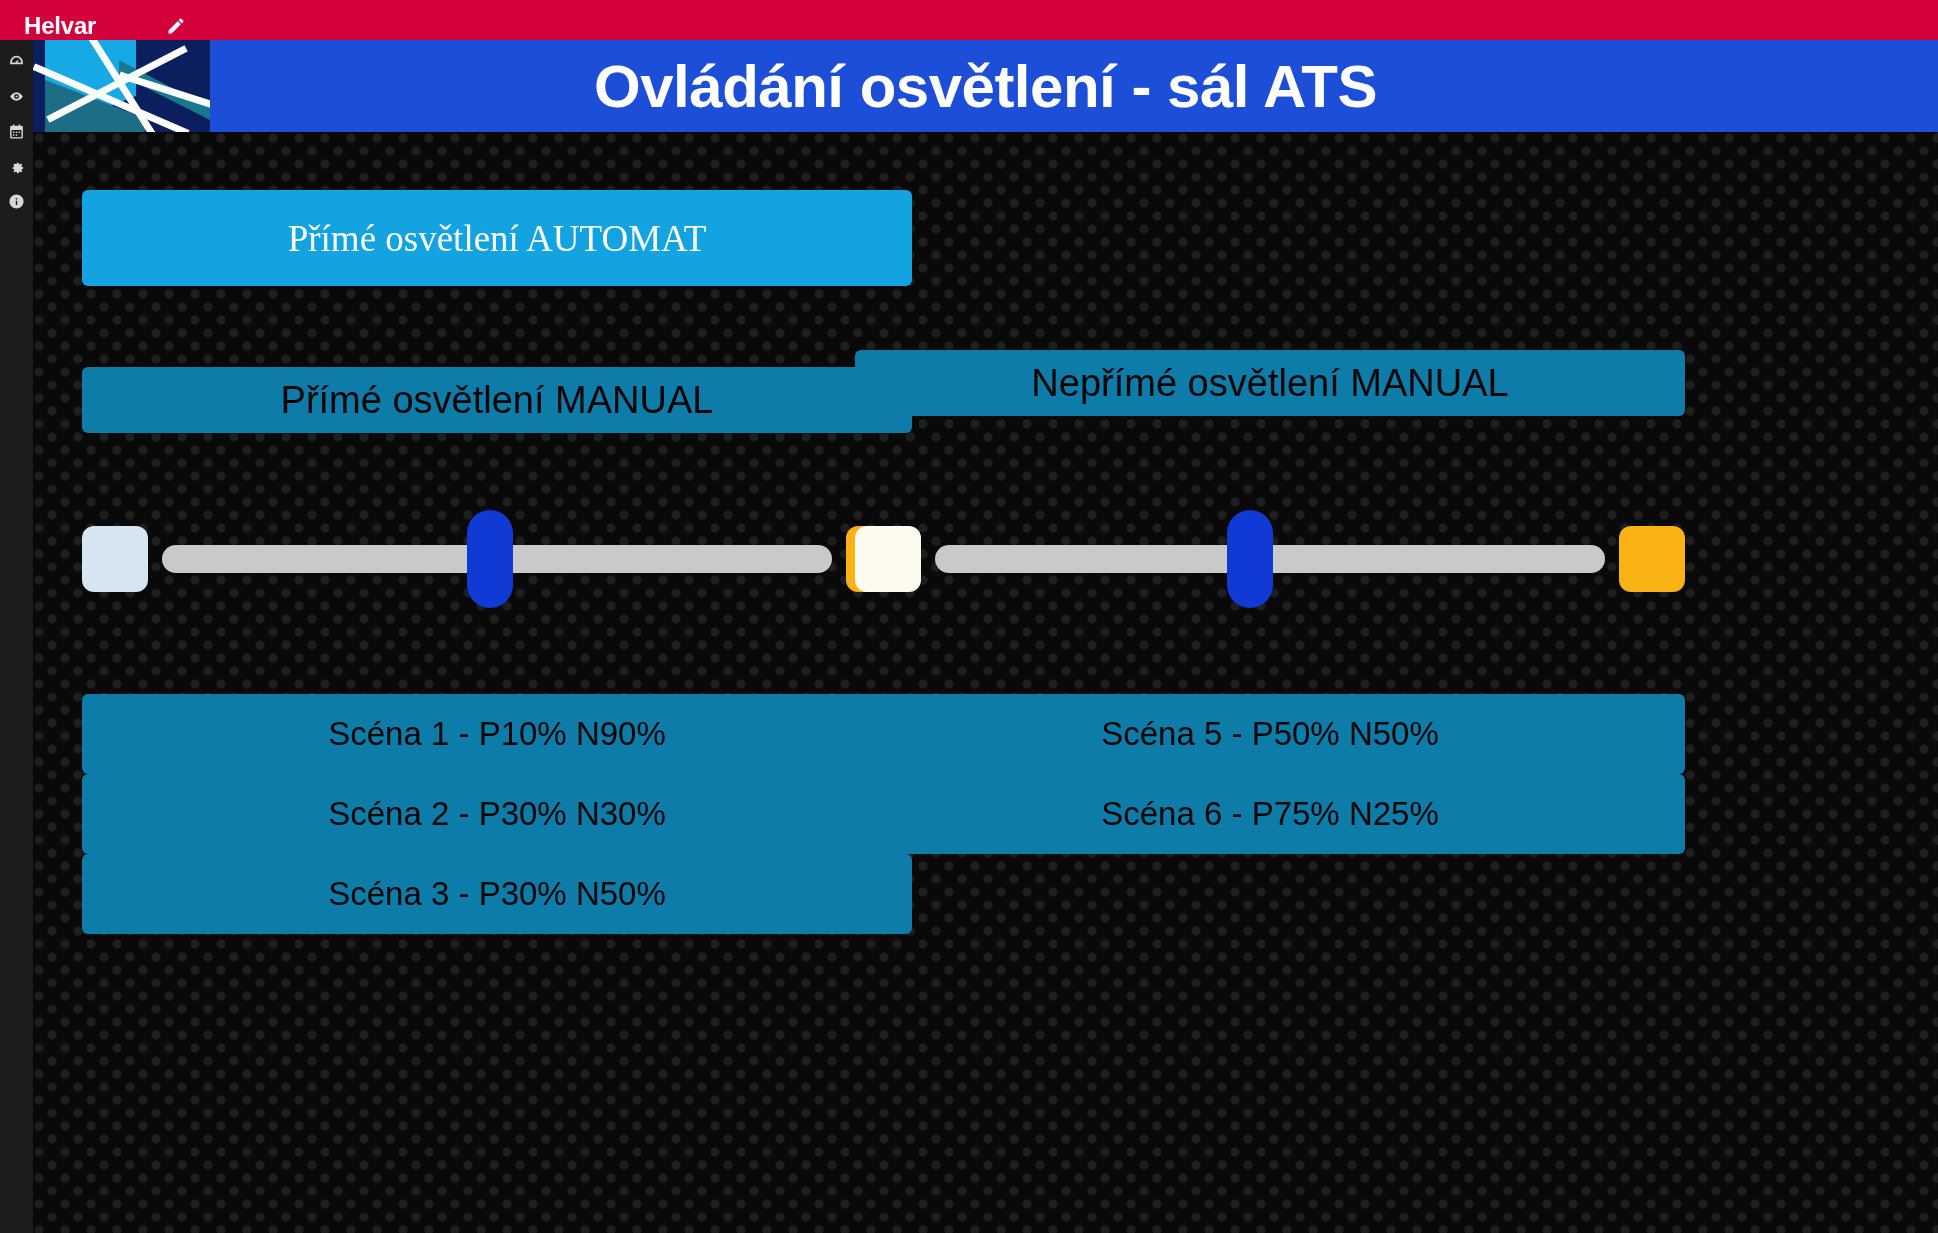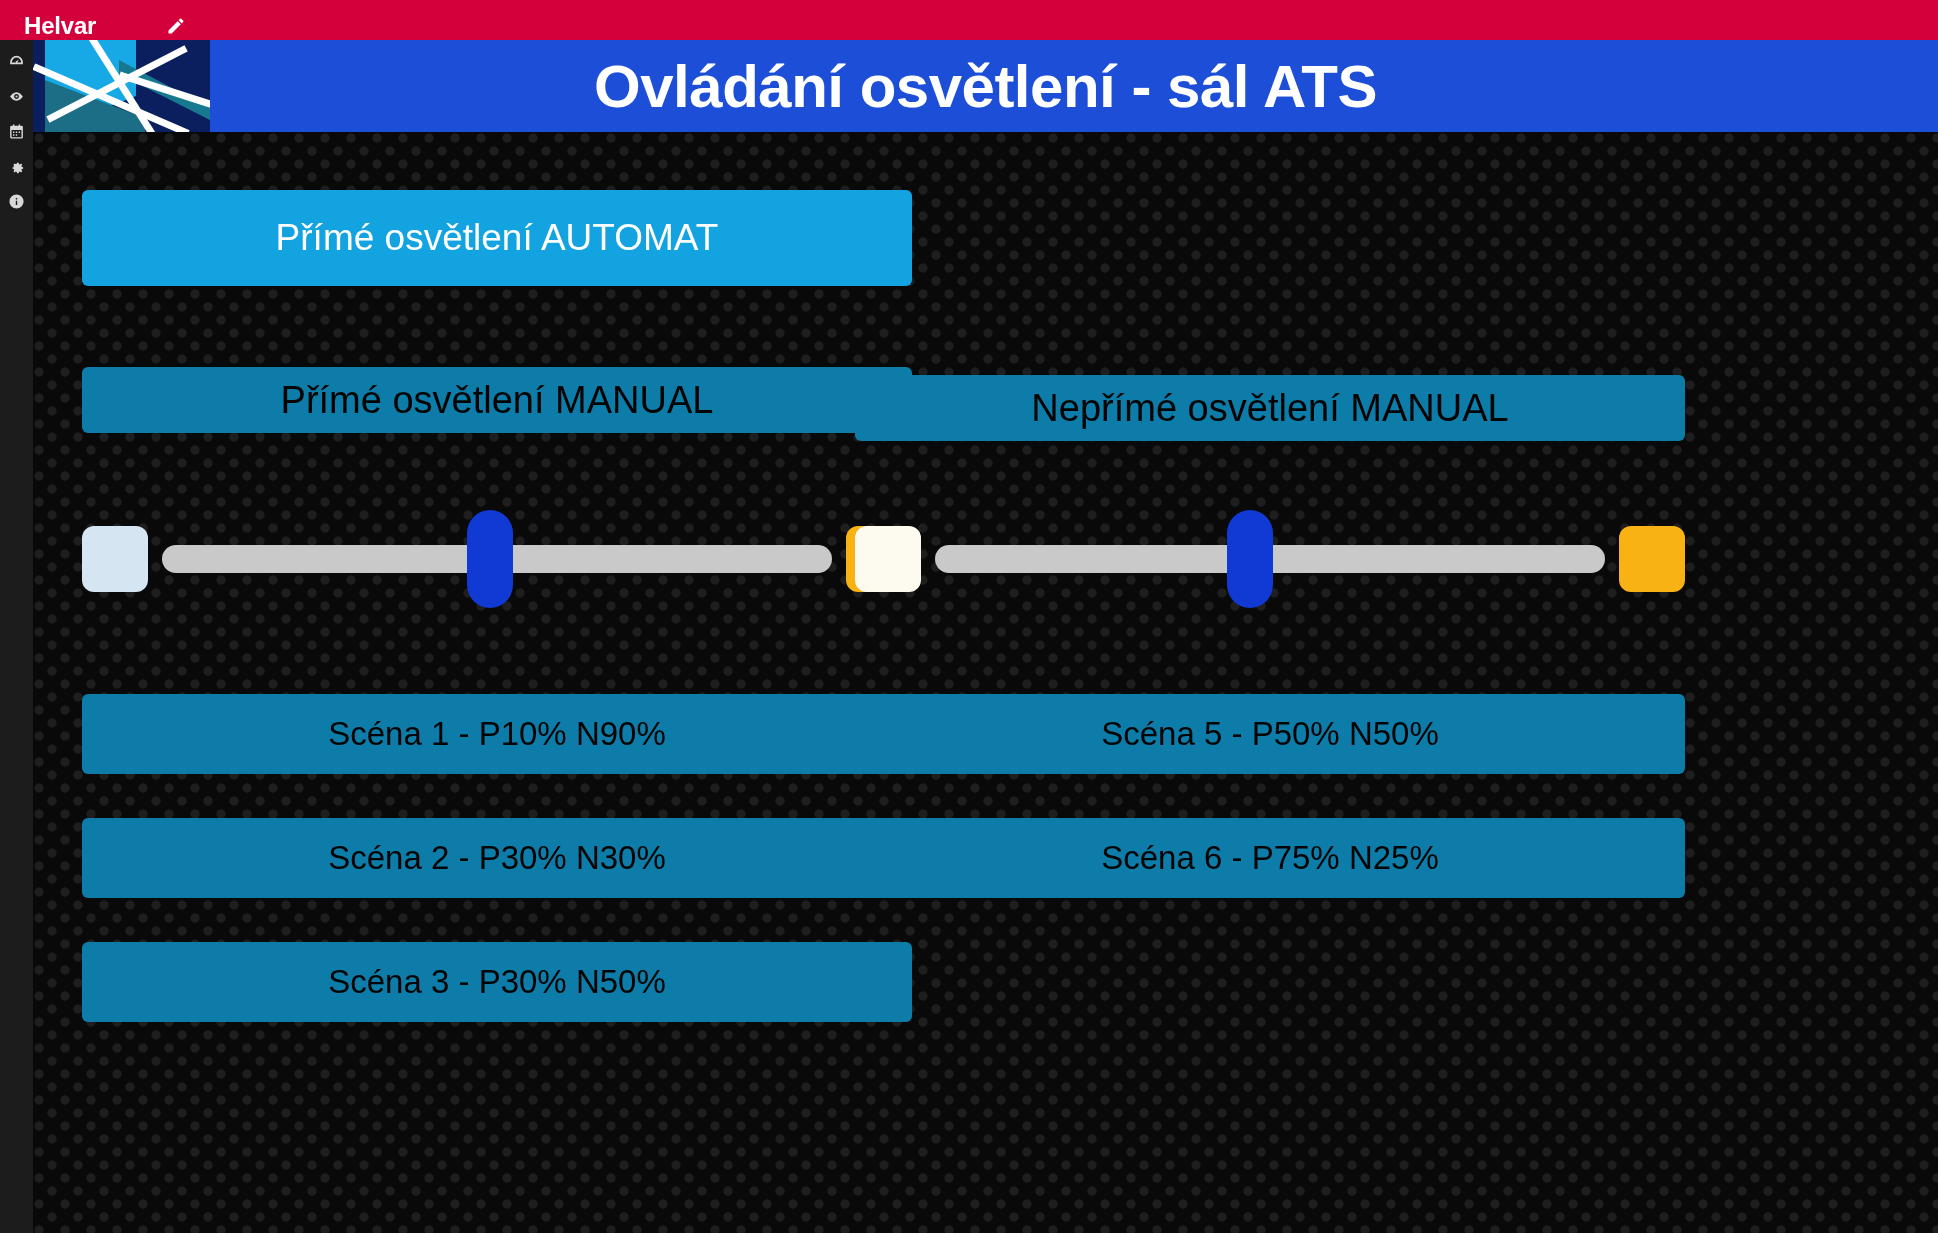--- a/index.html
+++ b/index.html
@@ -58,28 +58,27 @@
   .col-left  { position: absolute; left: 49px;  width: 830px; }
   .col-right { position: absolute; left: 822px; width: 830px; }
 
   
   .btn {
     width: 100%; border: none; display: flex; align-items: center;
     justify-content: center; cursor: pointer; border-radius: 6px;
     font-family: "Liberation Sans", sans-serif;
   }
   .btn-automat {
-    height: 96px; background: #12a3e0; color: #ffffff; font-size: 37px;
+    height: 96px; background: #12a3e0; color: #ffffff; font-size: 37px; font-family: Liberation Serif, serif;
   }
   .btn-manual {
     height: 66px; background: #0d7ca8; color: #040404; font-size: 38px;
   }
   .btn-scene {
     height: 80px; background: #0d7ca8; color: #040404; font-size: 33px;
-    margin-bottom: 44px;
   }
 
   
   .slider-row {
     display: flex; align-items: center; height: 110px; width: 100%;
   }
   .swatch {
     width: 66px; height: 66px; border-radius: 12px; flex: none;
   }
   .track-wrap {
@@ -178,21 +177,21 @@
       </div>
     </div>
 
     <div class="col-left" style="top:562px;">
       <button class="btn btn-scene">Scéna 1 - P10% N90%</button>
       <button class="btn btn-scene">Scéna 2 - P30% N30%</button>
       <button class="btn btn-scene">Scéna 3 - P30% N50%</button>
     </div>
 
 
-    <div class="col-right" style="top:243px;">
+    <div class="col-right" style="top:218px;">
       <button class="btn btn-manual">Nepřímé osvětlení MANUAL</button>
     </div>
 
     <div class="col-right" style="top:372px;">
       <div class="slider-row">
         <div class="swatch" style="background:#fdfaf0;"></div>
         <div class="track-wrap">
           <div class="track">
             <div class="thumb" style="left:47%;"></div>
           </div>

